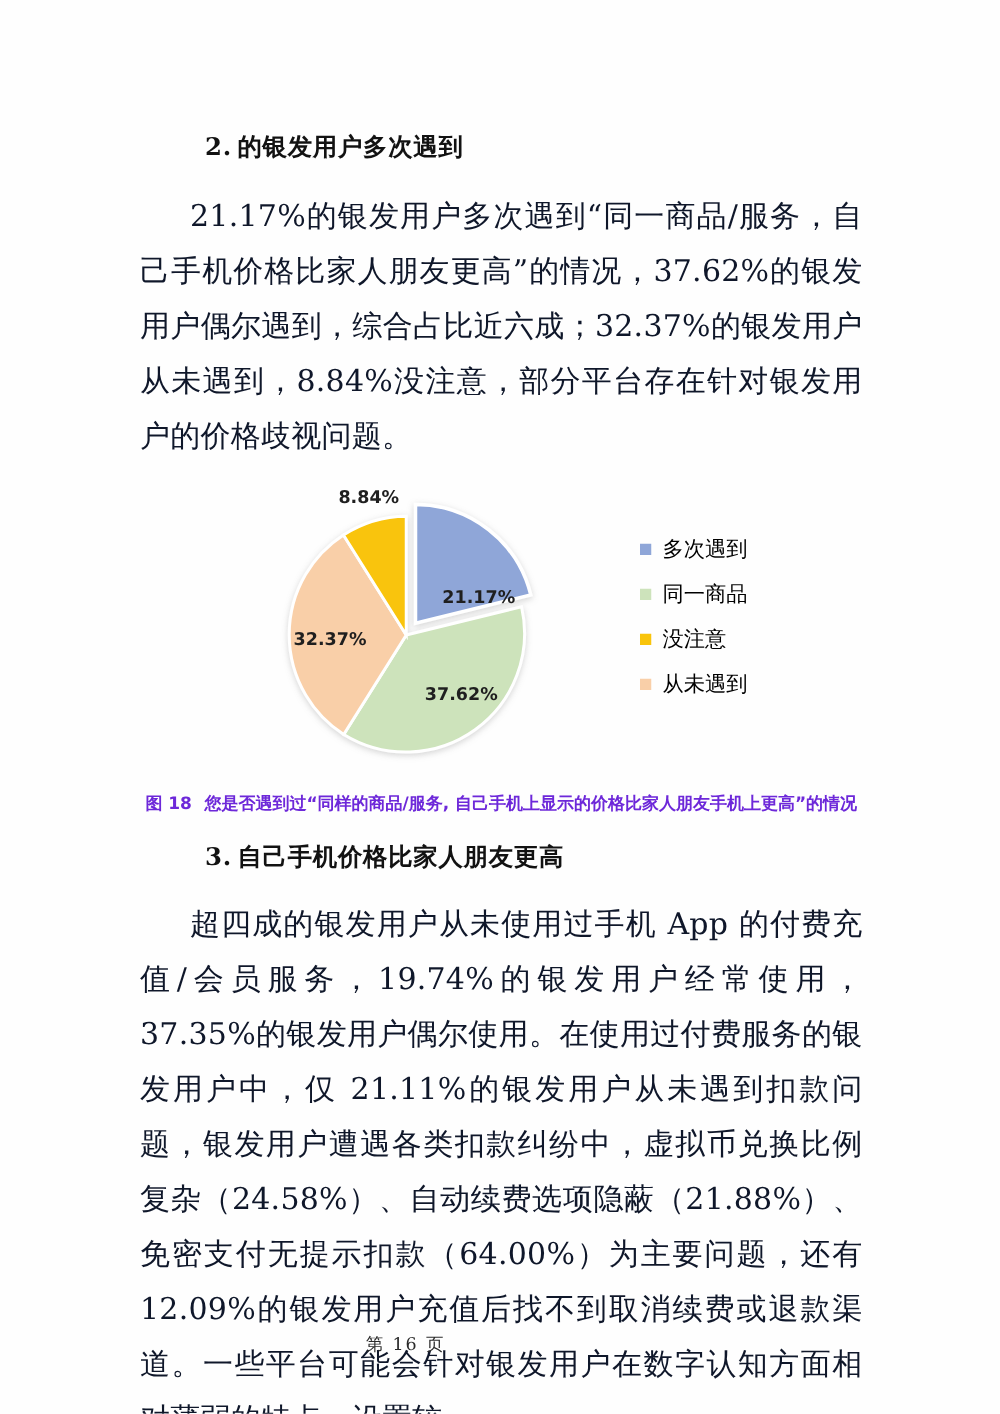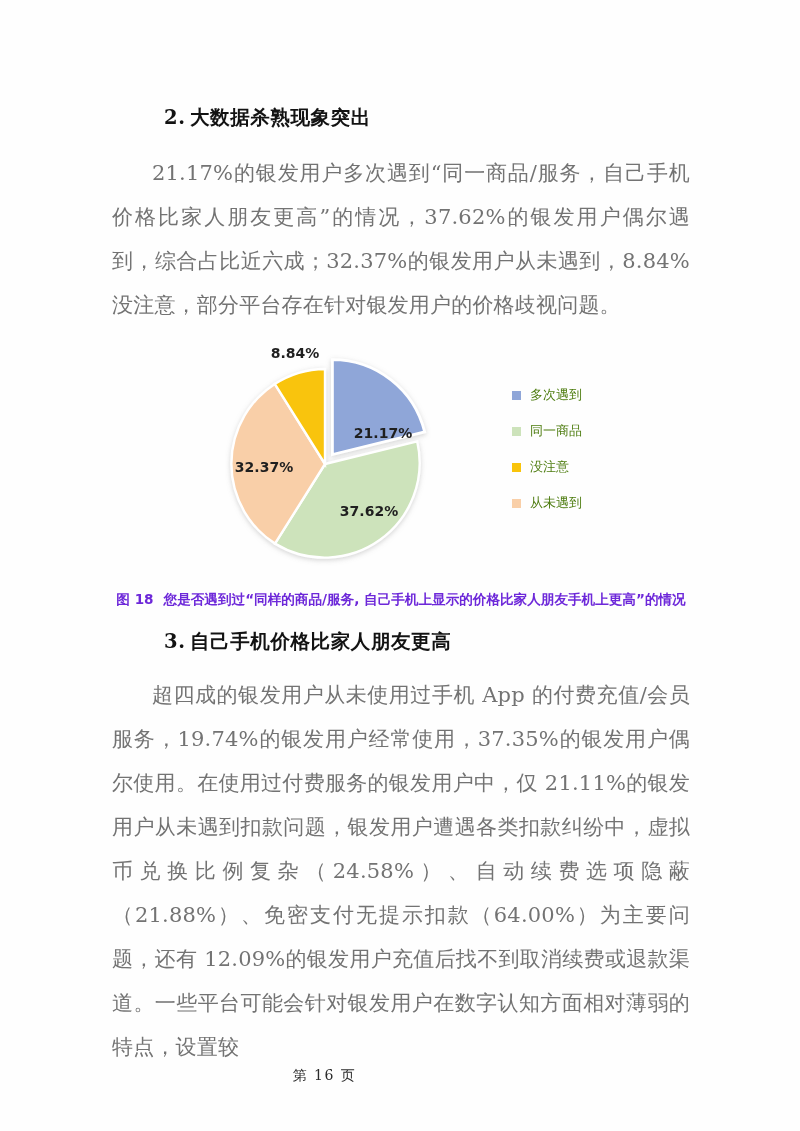--- a/index.html
+++ b/index.html
@@ -39,27 +39,27 @@
     margin: 0;
     padding-left: 52px;
     text-indent: 0;
   }
   .heading .num {
     display: inline-block;
     width: 26px;
   }
 
   p.body-text {
-    font-size: 21px;
+    font-size: 24px;
     line-height: 44px;
     letter-spacing: 0.2px;
     margin: 0;
     text-align: justify;
     text-justify: inter-character;
-    color: #737373;
+    color: #0f172a;
     text-indent: 40px;
   }
 
   
   .figure-wrap {
     position: relative;
     width: 578px;
     height: 232px;
     margin: 0;
   }
@@ -87,22 +87,22 @@
     height: 36px;
   }
   .legend-swatch {
     width: 9px;
     height: 9px;
     margin-right: 9px;
     flex: none;
   }
   .legend-label {
     font-family: "DejaVu Sans", "Liberation Sans", sans-serif;
-    font-size: 13px;
-    color: #4d7c0f;
+    font-size: 17px;
+    color: #000000;
     white-space: nowrap;
   }
 
   .fig-caption {
     font-family: "DejaVu Sans", "Liberation Sans", sans-serif;
     font-size: 13.6px;
     font-weight: 700;
     line-height: 25px;
     color: #6d28d9;
     text-align: center;
@@ -137,21 +137,21 @@
   }
 </style>
 </head>
 <body>
 
 <div class="page">
 
   <div class="content">
 
     <h2 class="heading" style="margin-top:104px;">
-      <span class="num">2.</span><span>大数据杀熟现象突出</span>
+      <span class="num">2.</span><span>的银发用户多次遇到</span>
     </h2>
 
     <p class="body-text" style="margin-top:20px;">21.17%的银发用户多次遇到“同一商品/服务，自己手机价格比家人朋友更高”的情况，37.62%的银发用户偶尔遇到，综合占比近六成；32.37%的银发用户从未遇到，8.84%没注意，部分平台存在针对银发用户的价格歧视问题。</p>
 
     <div class="figure-wrap" style="margin-top:12px;">
       <div class="chart-area">
         <svg class="pie-svg" width="420" height="232" viewBox="0 0 420 232">
           <defs>
             <filter id="softshadow" x="-25%" y="-25%" width="150%" height="150%">
               <feDropShadow dx="0" dy="1.5" stdDeviation="2.4" flood-color="#9a9a9a" flood-opacity="0.42"></feDropShadow>

